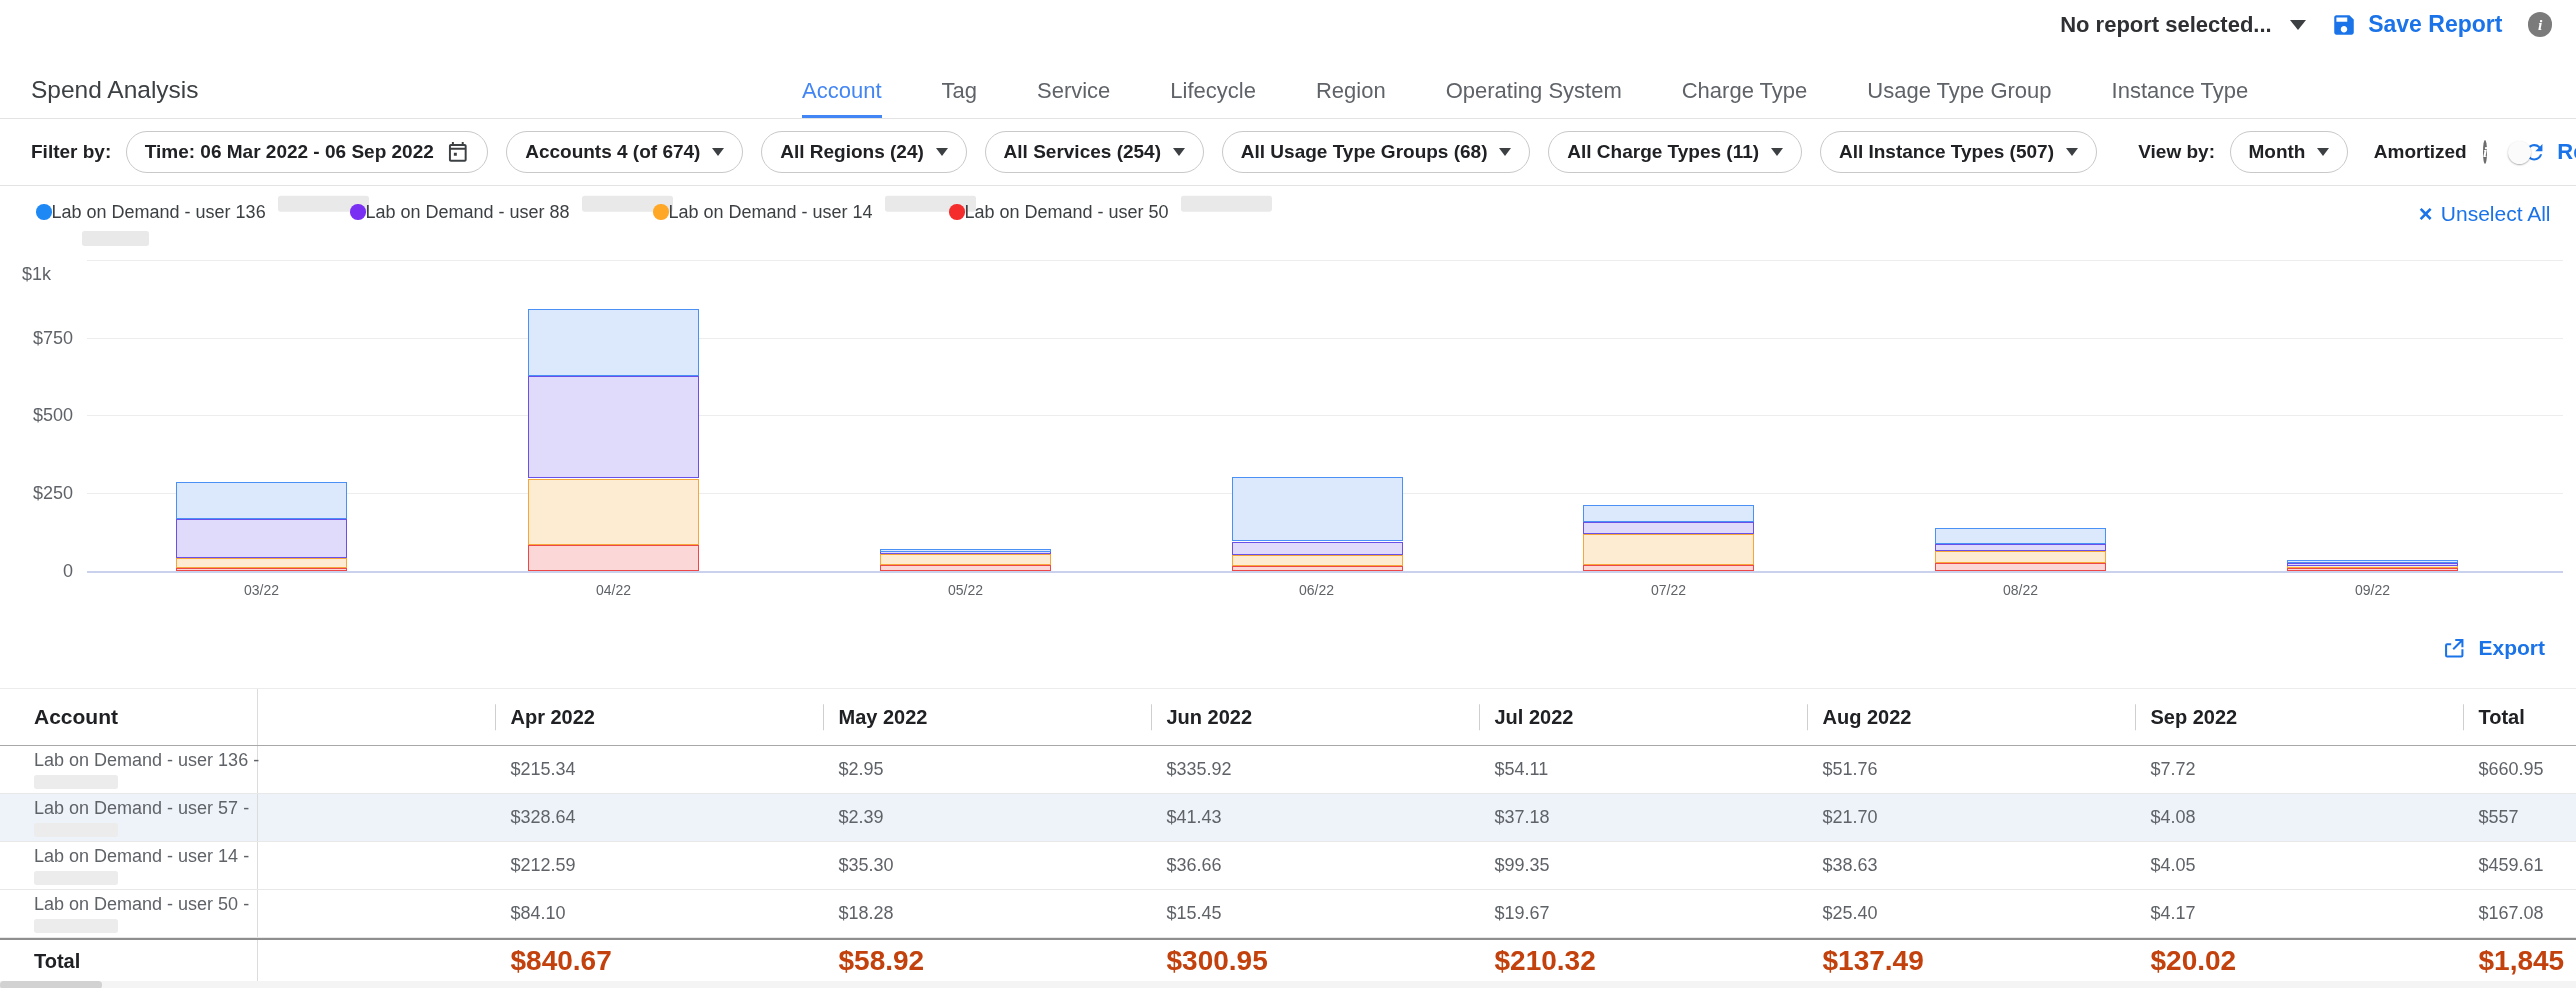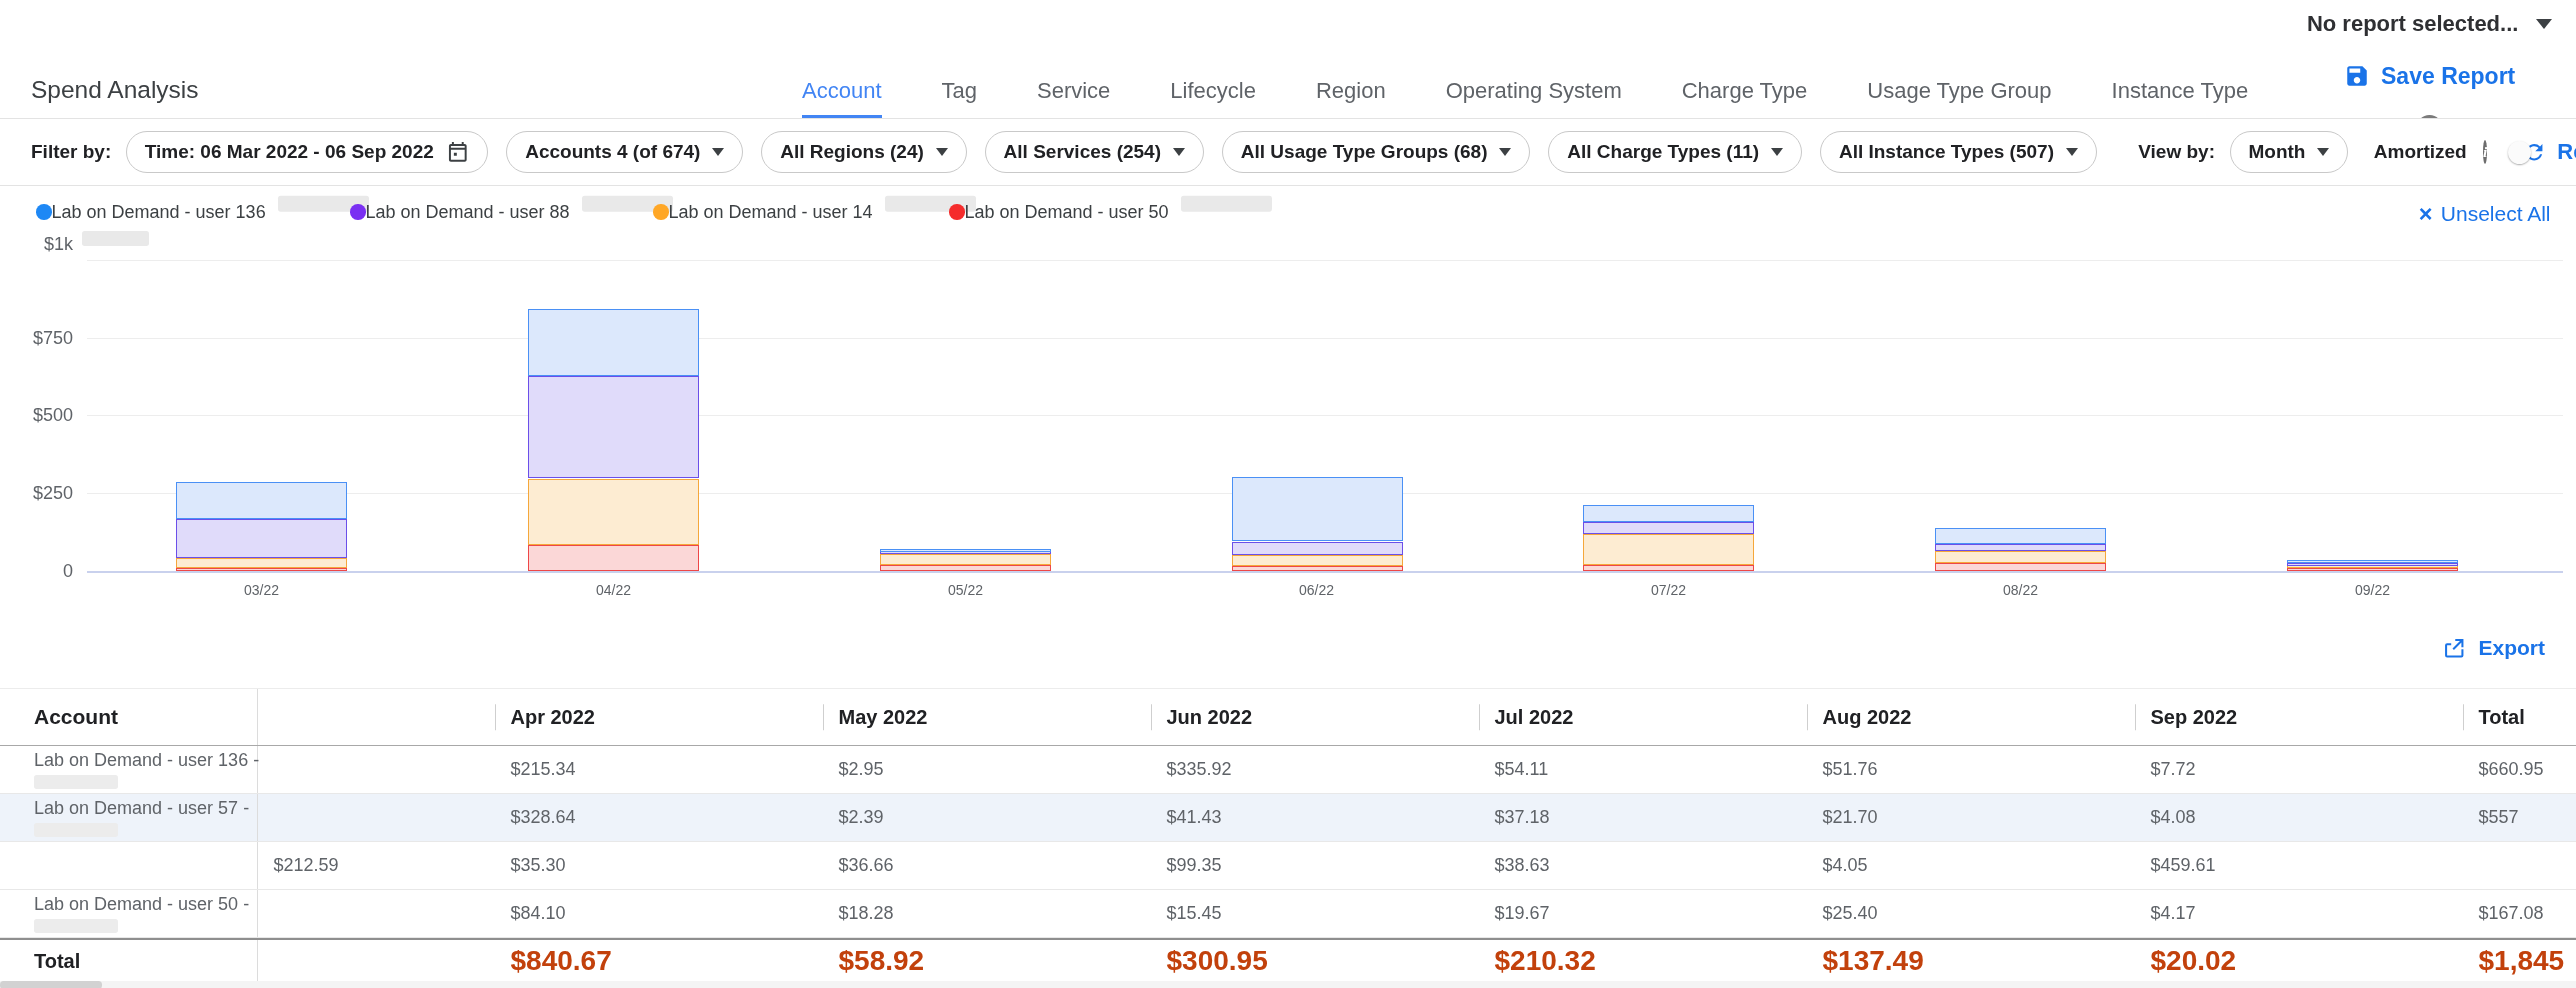--- a/index.html
+++ b/index.html
@@ -1,20 +1,20 @@
 <!DOCTYPE html>
 <html style="font-size:14.5px"><head>
 <meta charset="utf-8">
 <style>
   html,body{margin:0;padding:0;background:#fff;}
   #screen{position:relative;width:2576px;height:989px;background:#fff;overflow:hidden;
           font-family:"Liberation Sans",sans-serif;color:#3c4043;}
 
   
-  .topbar{position:absolute;top:11px;right:23.6px;display:flex;align-items:center;gap:25.5px;flex-direction:column;}
+  .topbar{position:absolute;top:11px;right:23.6px;display:flex;align-items:center;gap:25.5px;}
   .report-sel{display:flex;align-items:center;gap:18px;font-weight:700;font-size:22px;color:#2f3033;cursor:pointer;}
   .caret{width:0;height:0;border-left:8.2px solid transparent;border-right:8.2px solid transparent;border-top:10px solid #3c4043;}
   .caret.small{border-left-width:6.4px;border-right-width:6.4px;border-top-width:8.2px;}
   .save-btn{display:flex;align-items:center;gap:11px;color:#1a73e8;font-weight:700;font-size:23px;cursor:pointer;}
   .info-dot{width:24.5px;height:24.5px;border-radius:50%;background:#7b7b7b;color:#fff;font-size:15.5px;font-weight:700;
             display:flex;align-items:center;justify-content:center;font-family:"Liberation Serif",serif;font-style:italic;}
 
   
   .page-title{position:absolute;left:31px;top:76px;font-size:24.5px;color:#3c4043;font-weight:500;}
   .tabs{position:absolute;left:802px;top:64px;display:flex;gap:60px;align-items:flex-end;height:55px;}
@@ -200,21 +200,21 @@
       </div>
       <div class="legend-item" style="left: 949px;">
         <span class="legend-dot" style="background: rgb(245, 44, 44);"></span>
         <span class="legend-label">Lab on Demand - user 50</span>
         <span class="blur"></span>
       </div>
     </div>
 
   <div class="chart">
       <div class="gridline" style="top: 260px;"></div>
-      <div class="ylab" style="top: 244px;">$1k</div>
+      <div class="ylab" style="top: 274px; text-align: center;">$1k</div>
       <div class="gridline" style="top: 338px;"></div>
       <div class="ylab" style="top: 338px;">$750</div>
       <div class="gridline" style="top: 415px;"></div>
       <div class="ylab" style="top: 415px;">$500</div>
       <div class="gridline" style="top: 493px;"></div>
       <div class="ylab" style="top: 493px;">$250</div>
       <div class="gridline base" style="top: 571px;"></div>
       <div class="ylab" style="top: 571px;">0</div>
       <div class="xlab" style="left: 189px;">03/22</div>
       <div class="bar-seg" style="left: 176px; width: 171px; top: 568px; height: 2.7px; background: rgb(251, 215, 215); border-color: rgb(238, 71, 71);"></div>
@@ -318,20 +318,24 @@
         <div></div>
         <div class="td">$328.64</div>
         <div class="td">$2.39</div>
         <div class="td">$41.43</div>
         <div class="td">$37.18</div>
         <div class="td">$21.70</div>
         <div class="td">$4.08</div>
         <div class="td">$557</div>
       </div>
       <div class="trow tbody-row">
+        <div class="acct-cell">
+          <div class="acct-name">Lab on Demand - user 14 -</div>
+          <span class="blur"></span>
+        </div>
         <div></div>
         <div class="td">$212.59</div>
         <div class="td">$35.30</div>
         <div class="td">$36.66</div>
         <div class="td">$99.35</div>
         <div class="td">$38.63</div>
         <div class="td">$4.05</div>
         <div class="td">$459.61</div>
       </div>
       <div class="trow tbody-row">

